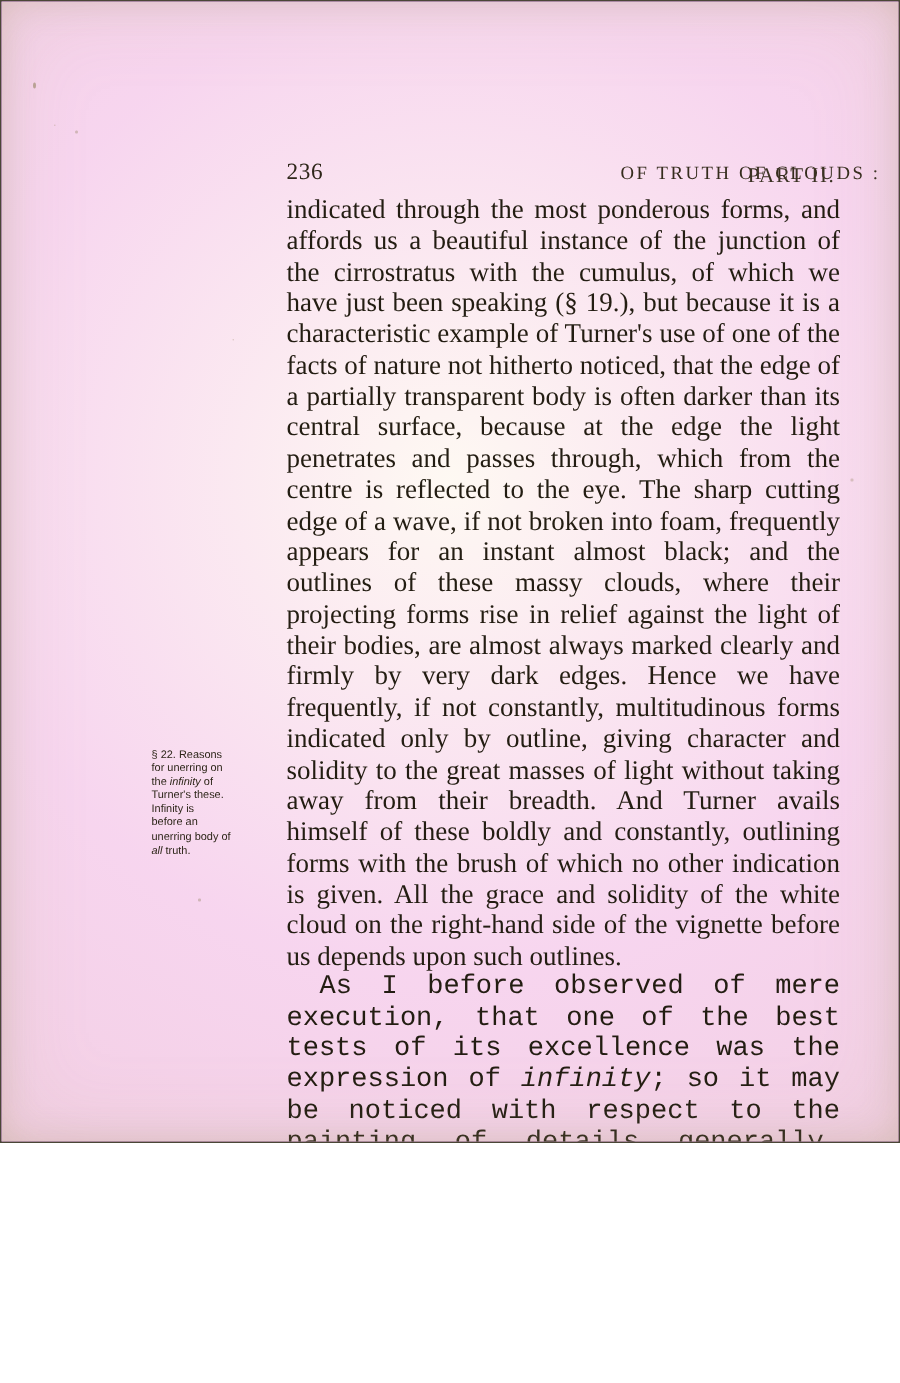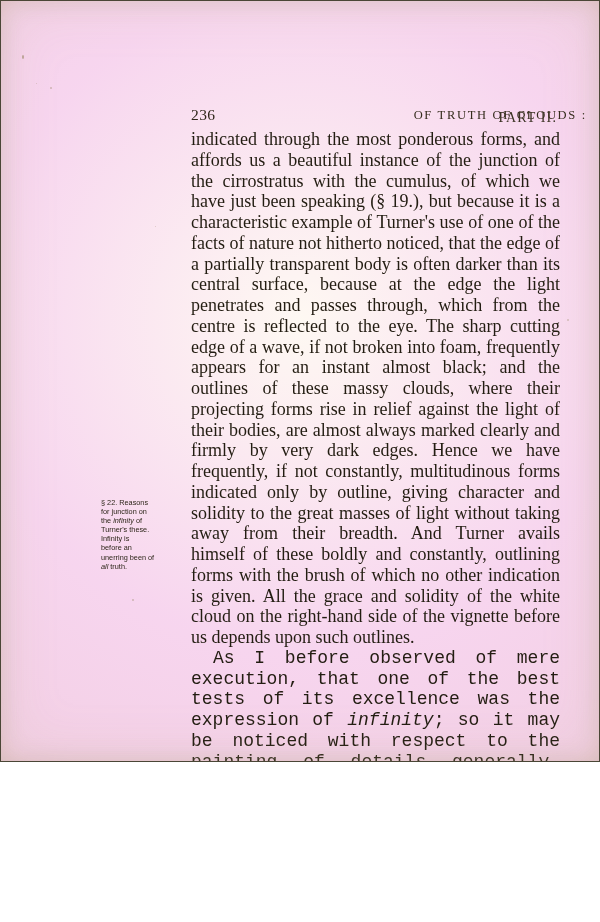--- a/index.html
+++ b/index.html
@@ -150,26 +150,26 @@
   <div class="content">
 
     <div class="running-head">
       <span class="folio">236</span>
       <span class="head-title">OF TRUTH OF CLOUDS :</span>
       <span class="part-label">PART II.</span>
     </div>
 
     <div class="margin-note">
       <span class="mn-line">§ 22. Reasons</span>
-      <span class="mn-line">for junction on</span>
+      <span class="mn-line">for unerring on</span>
       <span class="mn-line">the <em>infinity</em> of</span>
       <span class="mn-line">Turner's these.</span>
       <span class="mn-line">Infinity is</span>
       <span class="mn-line">before an</span>
-      <span class="mn-line">unerring been of</span>
+      <span class="mn-line">unerring body of</span>
       <span class="mn-line"><em>all</em> truth.</span>
     </div>
 
     <div class="text-block">
       <p class="para">indicated through the most ponderous forms, and affords us a beautiful instance of the junction of the cirrostratus with the cumulus, of which we have just been speaking (§ 19.), but because it is a characteristic example of Turner's use of one of the facts of nature not hitherto noticed, that the edge of a partially transparent body is often darker than its central surface, because at the edge the light penetrates and passes through, which from the centre is reflected to the eye.  The sharp cutting edge of a wave, if not broken into foam, frequently appears for an instant almost black; and the outlines of these massy clouds, where their projecting forms rise in relief against the light of their bodies, are almost always marked clearly and firmly by very dark edges.  Hence we have frequently, if not constantly, multitudinous forms indicated only by outline, giving character and solidity to the great masses of light without taking away from their breadth.  And Turner avails himself of these boldly and constantly, outlining forms with the brush of which no other indication is given.  All the grace and solidity of the white cloud on the right-hand side of the vignette before us depends upon such outlines.</p>
       <p class="para"><span class="indent"></span>As I before observed of mere execution, that one of the best tests of its excellence was the expression of <em>infinity</em>; so it may be noticed with respect to the painting of details generally, that more difference lies between one artist and another, in the attainment of this quality, than in any other of the efforts of art; and that if we wish, without reference to beauty of composition, or any other interfering circumstances, to form a judgment of the truth of painting, perhaps the very first thing we should look for, whether in one thing or another,—foliage, or clouds, or waves,—should be the expression of <em>infinity</em> always and everywhere, in <em>all</em> parts and divisions of parts.  For we may be quite sure that what is not infinite cannot be true.  It does not, indeed, follow that what is infinite is always true, but it cannot be altogether false; for this simple reason, that it is impossible for mortal mind to compose an <em>infinity</em> of any kind for itself, or to form an idea of perpetual variation, and to avoid <em>all</em> repetition, merely by its own combining resources.  The moment that we trust to ourselves, we repeat ourselves, and therefore the moment we see in a work of any kind</p>
     </div>
 
   </div>
 

